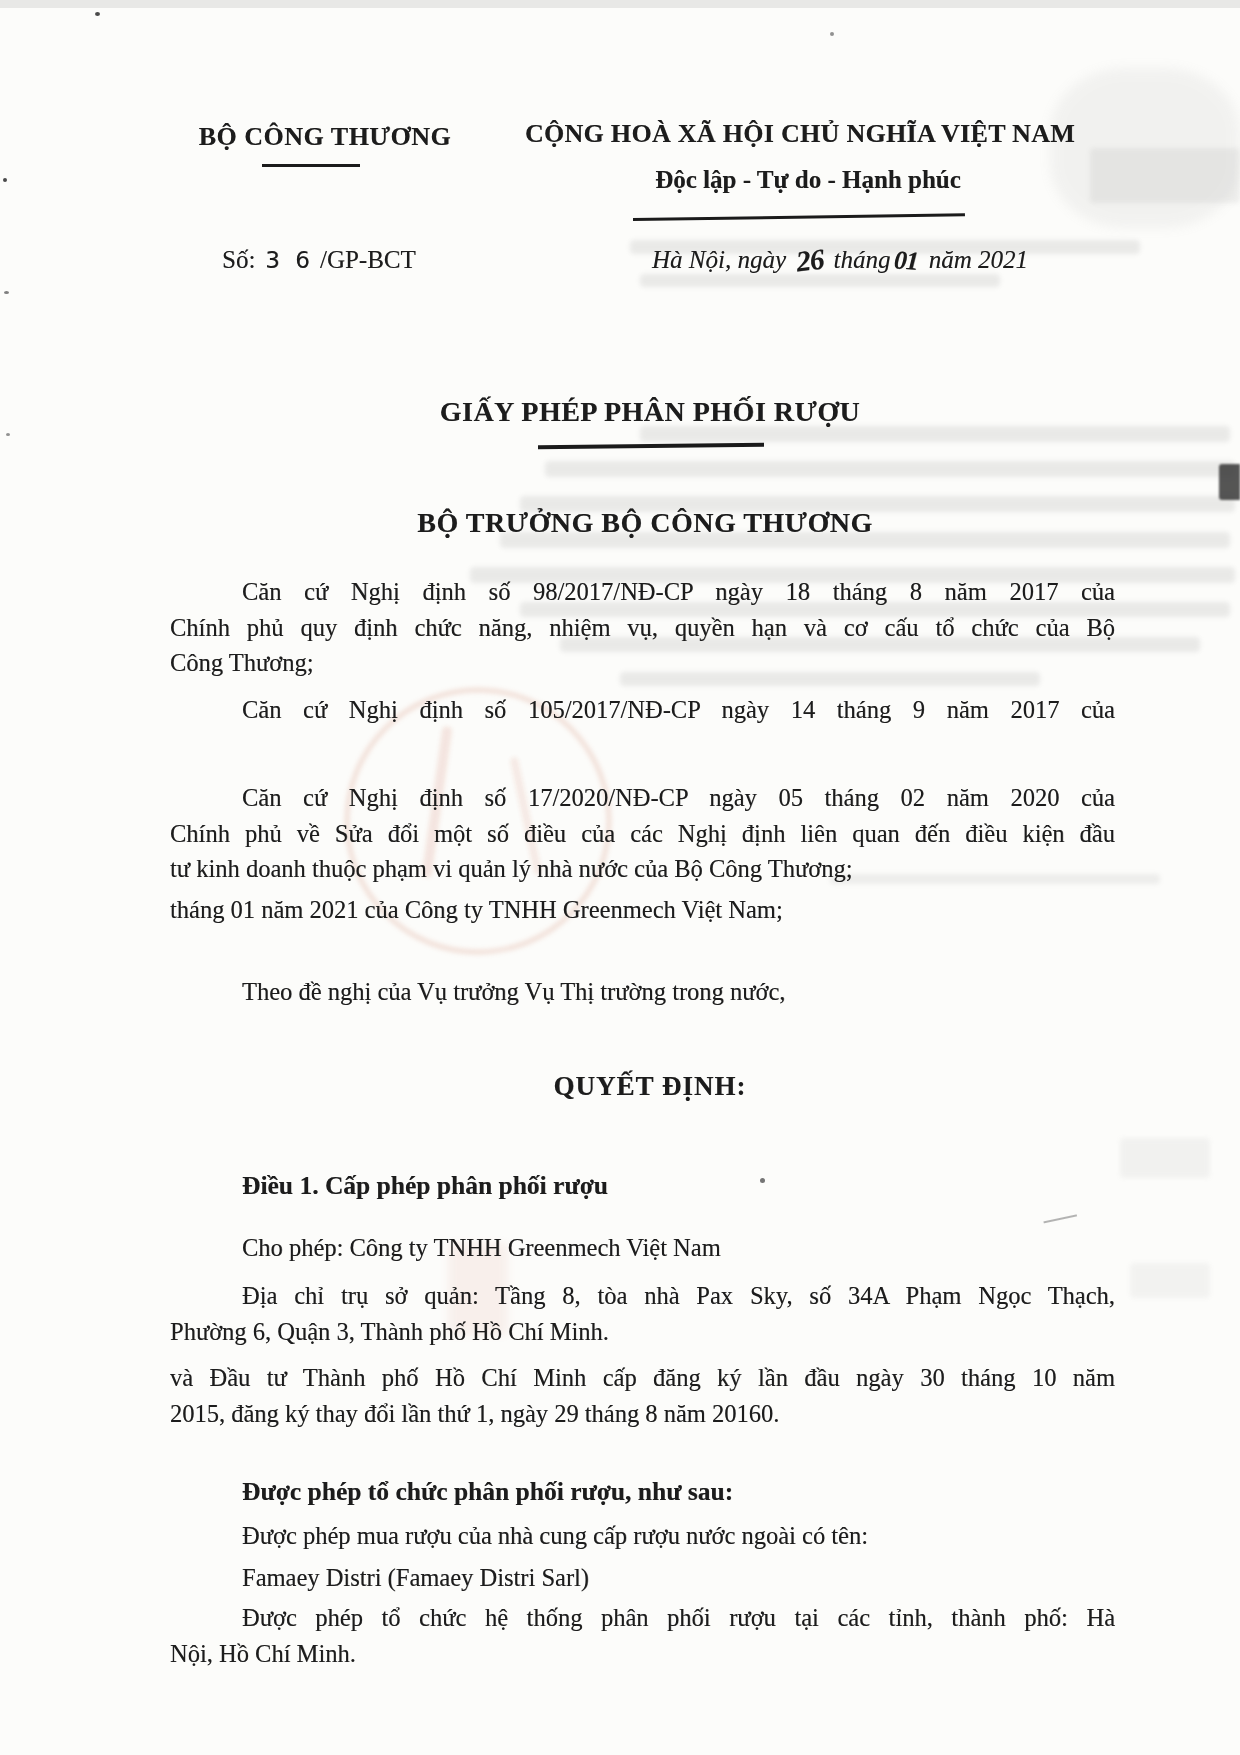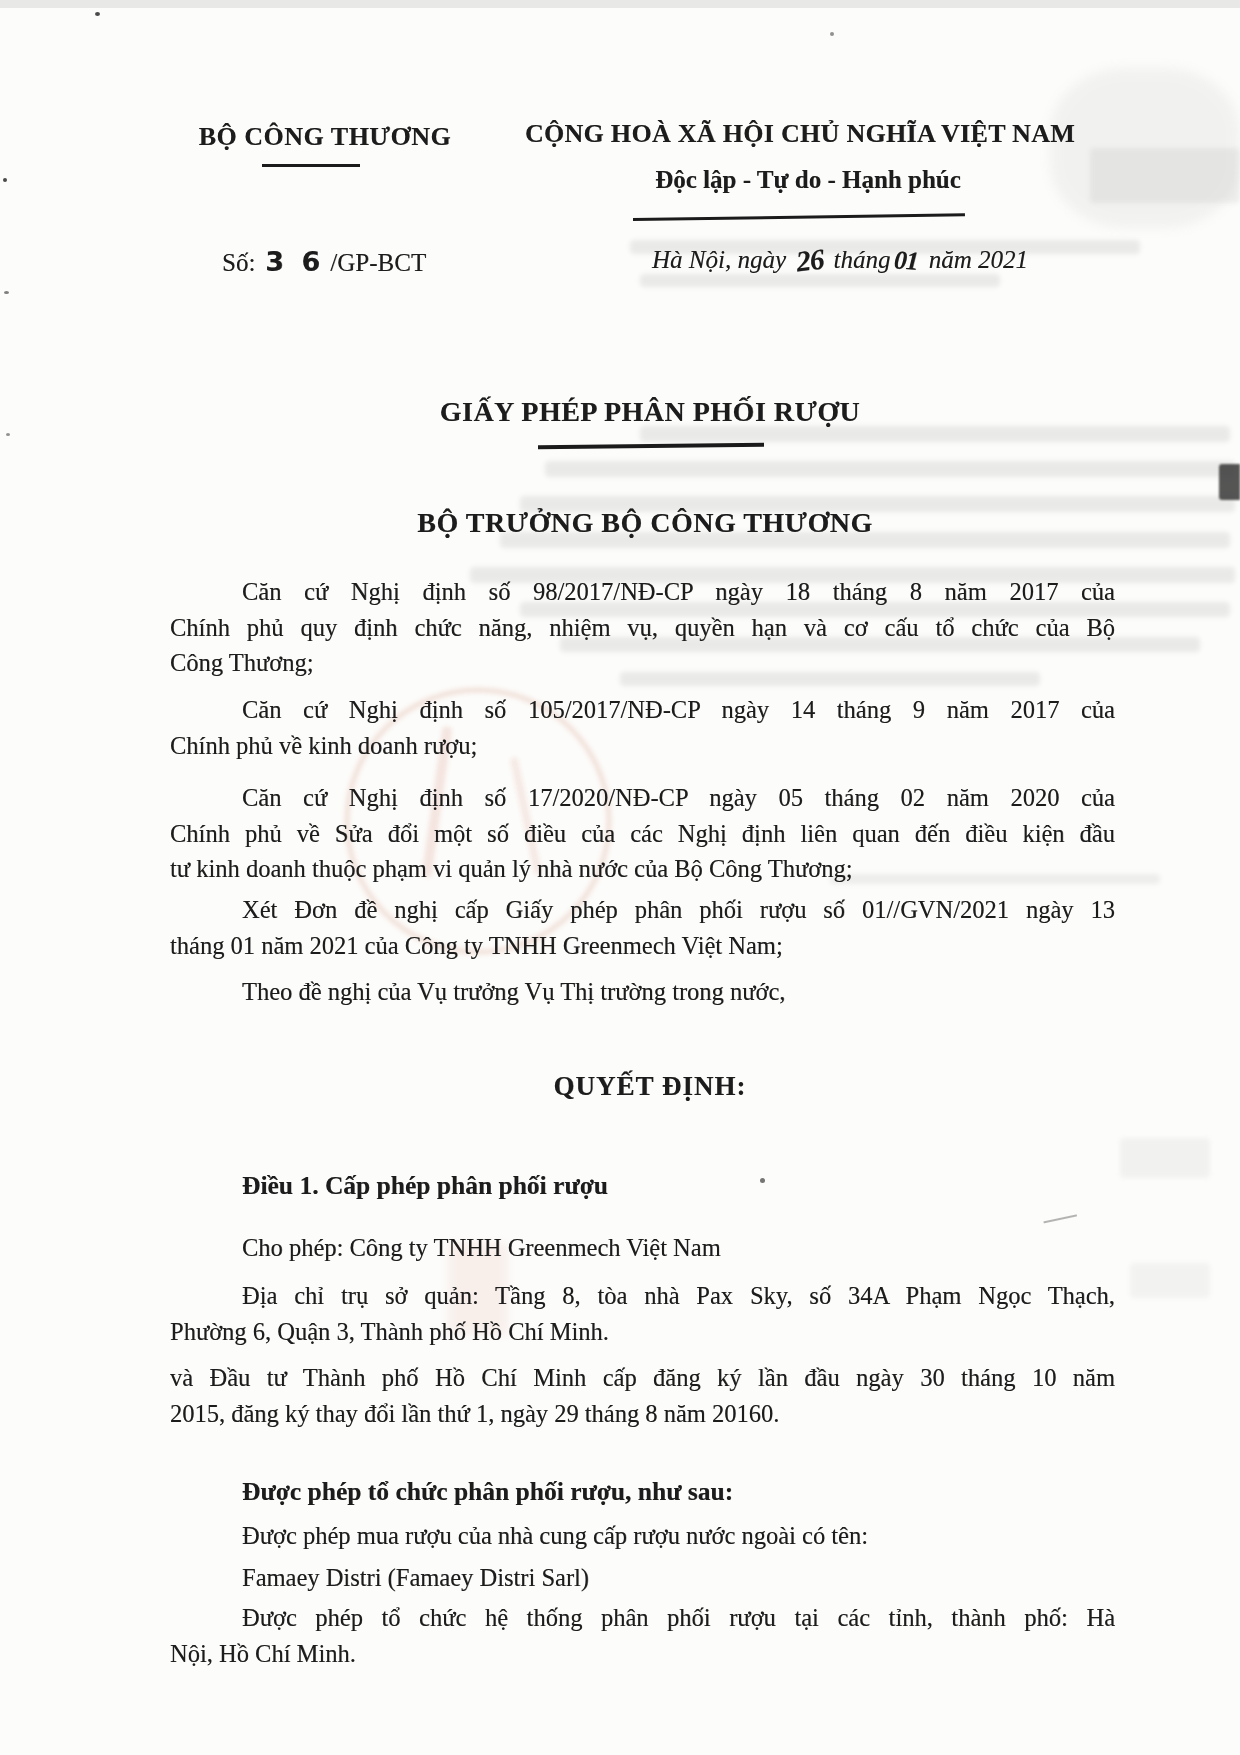--- a/index.html
+++ b/index.html
@@ -11,21 +11,21 @@
   }
   .abs{position:absolute;}
   .ink{text-shadow:0.3px 0.3px 0.4px rgba(25,25,25,0.45);}
   
   .ministry{left:170px;top:114px;width:310px;text-align:center;font-weight:bold;font-size:26px;letter-spacing:0.5px;}
   .ministry-rule{left:262px;top:156px;width:98px;height:3px;background:#1b1b1b;}
   .republic{left:480px;top:111px;width:640px;text-align:center;font-weight:bold;font-size:26px;letter-spacing:0.3px;}
   .motto{left:488px;top:158px;width:640px;text-align:center;font-weight:bold;font-size:25px;}
   .motto-rule{left:633px;top:210px;width:332px;height:3px;background:#1b1b1b;transform:rotate(-0.8deg);transform-origin:left center;}
   .docnum{left:222px;top:238px;font-size:25px;white-space:nowrap;}
-  .docnum .num{font-family:"DejaVu Sans","Liberation Sans",sans-serif;font-weight:bold;font-size:27px;letter-spacing:4px;margin:0 6px 0 10px;}
+  .docnum .num{font-family:"DejaVu Sans","Liberation Sans",sans-serif;font-weight:normal;font-size:23px;letter-spacing:4px;margin:0 6px 0 10px;}
   .dateline{left:652px;top:234px;font-size:25px;font-style:italic;white-space:nowrap;}
   .hand{display:inline-block;font-weight:bold;font-size:29px;transform:rotate(-7deg) translateY(2px);margin:0 4px;letter-spacing:-1px;}
   .hand.month{transform:rotate(4deg) translateY(1px);font-size:26px;}
   
   .doc-title{left:60px;top:388px;width:1180px;text-align:center;font-weight:bold;font-size:28px;letter-spacing:0.5px;}
   .title-rule{left:538px;top:436px;width:226px;height:3.5px;background:#1b1b1b;transform:rotate(-0.6deg);}
   .issuer{left:50px;top:499px;width:1190px;text-align:center;font-weight:bold;font-size:28px;letter-spacing:0.5px;}
   
   .bblock{position:absolute;left:170px;width:945px;font-size:24.5px;line-height:35.5px;}
   .jline{text-align:justify;text-align-last:justify;}
@@ -101,31 +101,29 @@
   <div class="abs issuer ink">BỘ TRƯỞNG BỘ CÔNG THƯƠNG</div>
 
   <div class="bblock ink" style="top:566px;">
     <div class="jline indent">Căn cứ Nghị định số 98/2017/NĐ-CP ngày 18 tháng 8 năm 2017 của</div>
     <div class="jline">Chính phủ quy định chức năng, nhiệm vụ, quyền hạn và cơ cấu tổ chức của Bộ</div>
     <div class="lline">Công Thương;</div>
   </div>
 
   <div class="bblock ink" style="top:684px;">
     <div class="jline indent">Căn cứ Nghị định số 105/2017/NĐ-CP ngày 14 tháng 9 năm 2017 của</div>
-    <div class="lline">Chính phủ về kinh doanh rượu;</div>
   </div>
 
   <div class="bblock ink" style="top:772px;">
     <div class="jline indent">Căn cứ Nghị định số 17/2020/NĐ-CP ngày 05 tháng 02 năm 2020 của</div>
     <div class="jline">Chính phủ về Sửa đổi một số điều của các Nghị định liên quan đến điều kiện đầu</div>
     <div class="lline">tư kinh doanh thuộc phạm vi quản lý nhà nước của Bộ Công Thương;</div>
   </div>
 
   <div class="bblock ink" style="top:884px;">
-    <div class="jline indent">Xét Đơn đề nghị cấp Giấy phép phân phối rượu số 01//GVN/2021 ngày 13</div>
     <div class="lline">tháng 01 năm 2021 của Công ty TNHH Greenmech Việt Nam;</div>
   </div>
 
   <div class="bblock ink" style="top:966px;">
     <div class="lline indent">Theo đề nghị của Vụ trưởng Vụ Thị trường trong nước,</div>
   </div>
 
   <div class="abs decision ink">QUYẾT ĐỊNH:</div>
 
   <div class="bblock ink" style="top:1160px;">

